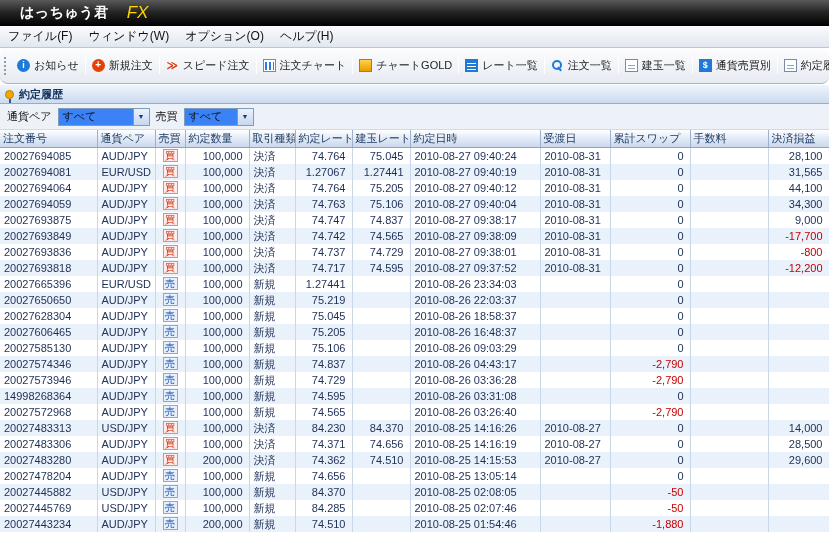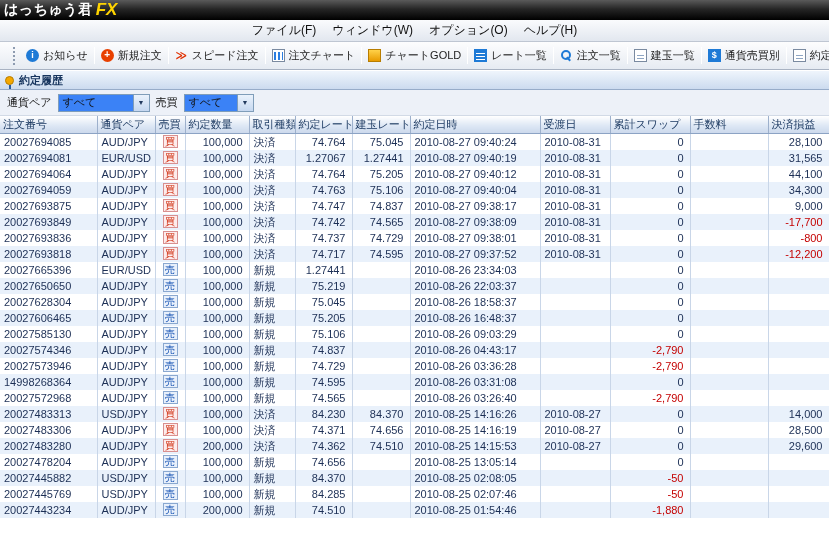--- a/index.html
+++ b/index.html
@@ -4,36 +4,36 @@
 <style>
   * { box-sizing: border-box; }
   html,body { margin:0; padding:0; }
   body {
     width:829px; height:548px; overflow:hidden; background:#fff;
     font-family:"Liberation Sans","DejaVu Sans",sans-serif;
     -webkit-font-smoothing:antialiased;
   }
   
   .titlebar {
-    height:20px; display:flex; align-items:center; padding-left:4px;
+    height:26px; display:flex; align-items:center; padding-left:20px;
     background:linear-gradient(#5a5a5a 0%, #262626 45%, #000 100%);
   }
   .logo-main { color:#fff; font-weight:bold; font-size:14px; letter-spacing:.5px; }
-  .logo-fx  { color:#ffd400; font-weight:bold; font-style:italic; font-size:17px; margin-left:3px; }
+  .logo-fx  { color:#ffd400; font-weight:normal; font-style:italic; font-size:17px; margin-left:18px; }
   
   .menubar {
     height:22px; display:flex; align-items:center; font-size:12px; color:#111;
-    background:linear-gradient(#fafbfd,#e2e7ef); border-bottom:1px solid #bfc6d2;justify-content:center;
+    background:linear-gradient(#fafbfd,#e2e7ef); border-bottom:1px solid #bfc6d2;
   }
   .menu-item { padding:0 8px; line-height:21px; cursor:default; }
   
   .toolbar {
-    height:28px; display:flex; align-items:center; white-space:nowrap; overflow:hidden;
+    height:36px; display:flex; align-items:center; white-space:nowrap; overflow:hidden;
     background:linear-gradient(#fdfdfe,#e6ebf2); border-bottom:1px solid #a8b2c2;
-    font-size:11px; color:#1c1c1c; padding-left:11px;
+    font-size:11px; color:#1c1c1c; padding-left:2px;border-radius:8px;
   }
   .grip { width:4px; height:18px; border-left:2px dotted #8d9bb0; margin:0 4px 0 2px; flex:none; }
   .tb-item { display:inline-flex; align-items:center; gap:4px; padding:0 5px; height:24px; flex:none; }
   .tb-sep { width:1px; height:17px; background:#b6c0d0; border-right:1px solid #fff; margin:0 1px; flex:none; }
   
   .ic { width:13px; height:13px; position:relative; display:inline-block; flex:none; }
   .ic-info { background:#1e7ad6; border-radius:50%; }
   .ic-info::after { content:"i"; position:absolute; inset:0; color:#fff; font:bold 9px/13px "Liberation Sans",sans-serif; text-align:center; }
   .ic-new { background:#e84000; border-radius:50%; }
   .ic-new::after { content:"+"; position:absolute; inset:0; color:#fff; font:bold 10px/12px "Liberation Sans",sans-serif; text-align:center; }

